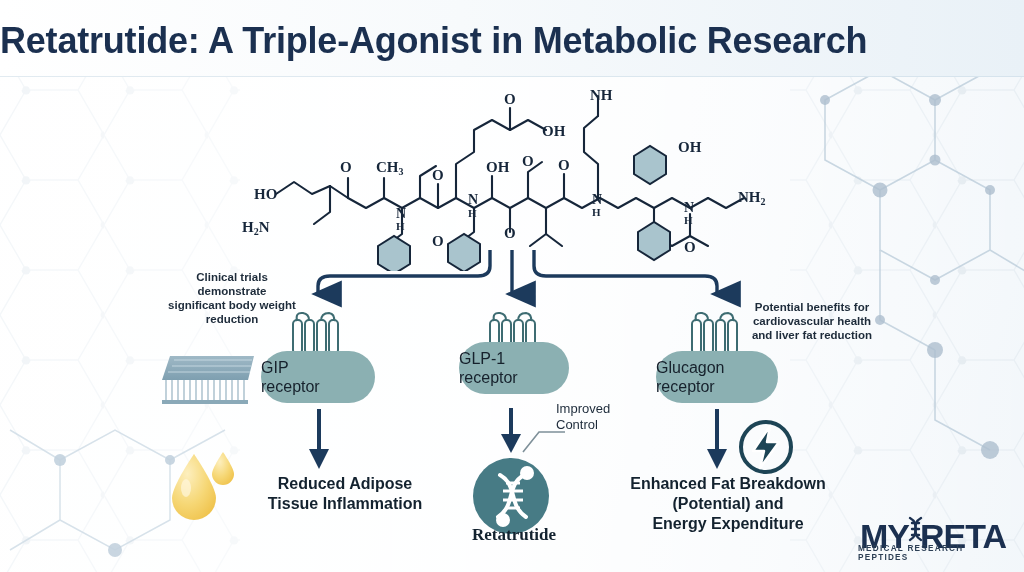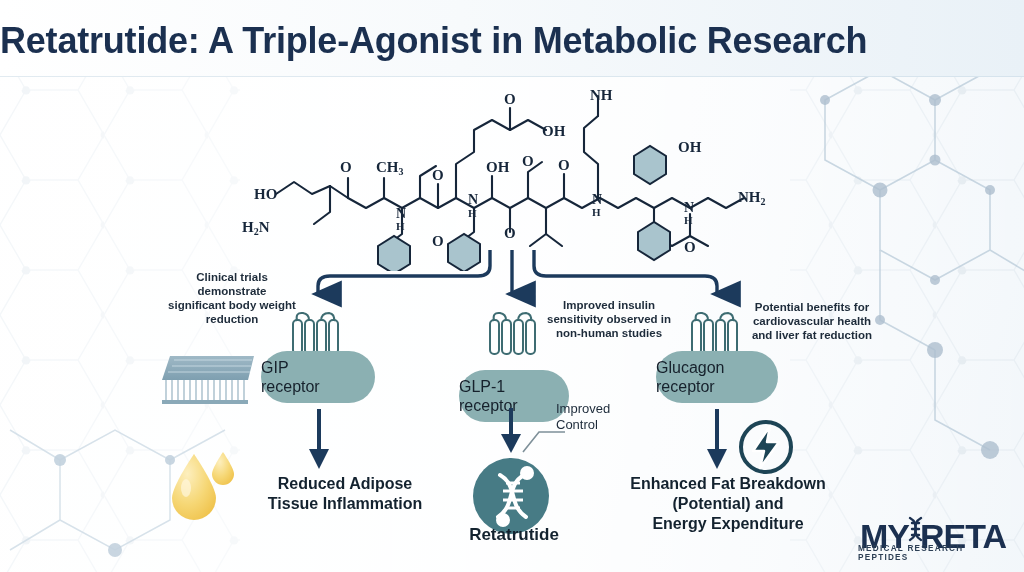--- a/index.html
+++ b/index.html
@@ -31,33 +31,33 @@
   }
   .annot-left{left:168px;top:270px;width:128px;}
   .annot-mid{left:540px;top:298px;width:138px;}
   .annot-right{left:748px;top:300px;width:128px;}
   .receptor{
     position:absolute;border-radius:26px;background:#8bb0b2;
     display:flex;flex-direction:column;align-items:flex-start;justify-content:center;
     color:#16212c;font-size:16px;line-height:19px;text-align:center;
   }
   .rec-gip{left:261px;top:351px;width:114px;height:52px;}
-  .rec-glp{left:459px;top:370px;width:110px;height:52px;}
+  .rec-glp{left:459px;top:342px;width:110px;height:52px;}
   .rec-glu{left:656px;top:351px;width:122px;height:52px;}
   .helix{position:absolute;width:62px;height:46px;}
   .h-gip{left:287px;top:310px;}
   .h-glp{left:484px;top:310px;}
   .h-glu{left:686px;top:310px;}
   .downarrow{position:absolute;width:26px;height:62px;}
   .outcome{
     position:absolute;text-align:center;color:#13222f;
     font-size:16px;line-height:20px;font-weight:bold;
   }
   .out-left{left:230px;top:474px;width:230px;}
-  .out-mid{left:424px;top:525px;width:180px;font-size:17px;}
+  .out-mid{left:424px;top:525px;width:180px;font-size:17px;font-family:Liberation Serif, serif;}
   .out-right{left:600px;top:474px;width:256px;}
   .membrane{position:absolute;left:156px;top:352px;width:106px;height:56px;}
   .droplets{position:absolute;left:164px;top:446px;width:74px;height:76px;}
   .dna-circle{position:absolute;left:470px;top:455px;width:82px;height:82px;}
   .bolt{position:absolute;left:737px;top:418px;width:58px;height:58px;}
   .imp-ctrl{
     position:absolute;left:556px;top:401px;width:86px;
     font-size:13px;line-height:16px;color:#1d2b3a;
   }
   .leader{position:absolute;left:521px;top:420px;width:46px;height:34px;}
@@ -208,21 +208,20 @@
       </marker>
     </defs>
     <g stroke="#1c3a5c" stroke-width="3.4" fill="none" stroke-linecap="butt">
       <path d="M512 0 L512 44" marker-end="url(#ah)"></path>
       <path d="M490 0 L490 16 Q490 26 478 26 L330 26 Q318 26 318 36 L318 44" marker-end="url(#ah)"></path>
       <path d="M534 0 L534 16 Q534 26 546 26 L705 26 Q717 26 717 36 L717 44" marker-end="url(#ah)"></path>
     </g>
   </svg>
 
   <div class="annot annot-left">Clinical trials demonstrate significant body weight reduction</div>
-  <div class="annot annot-mid">Improved insulin sensitivity observed in non-human studies</div>
   <div class="annot annot-right">Potential benefits for cardiovascular health and liver fat reduction</div>
 
   <svg class="helix h-gip" viewBox="0 0 62 46">
     <g stroke="#3e6c72" stroke-width="2" fill="#ffffff">
       <rect x="6" y="10" width="9" height="34" rx="4"></rect>
       <rect x="18" y="10" width="9" height="34" rx="4"></rect>
       <rect x="30" y="10" width="9" height="34" rx="4"></rect>
       <rect x="42" y="10" width="9" height="34" rx="4"></rect>
     </g>
     <g stroke="#3e6c72" stroke-width="2" fill="none">

